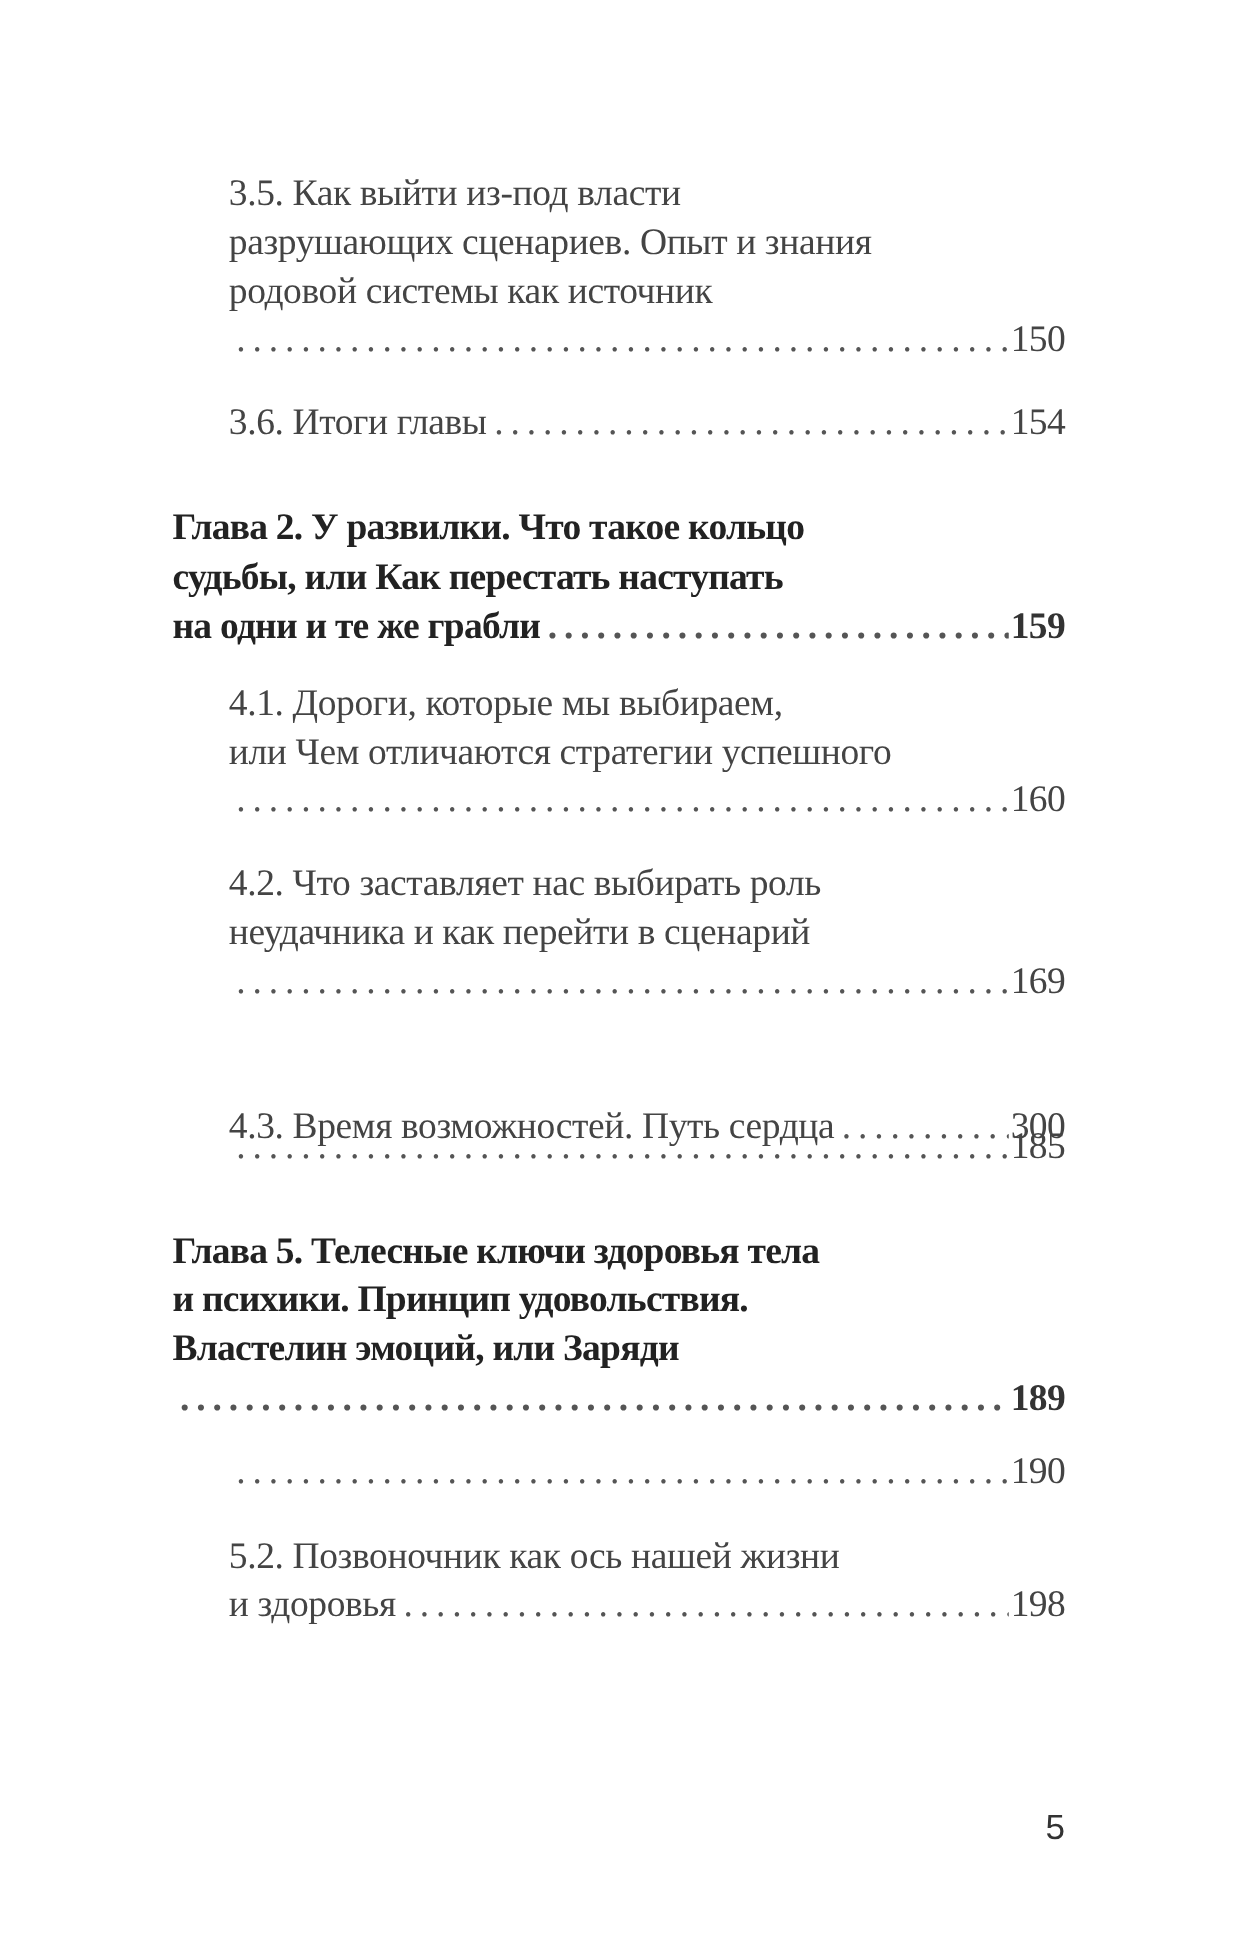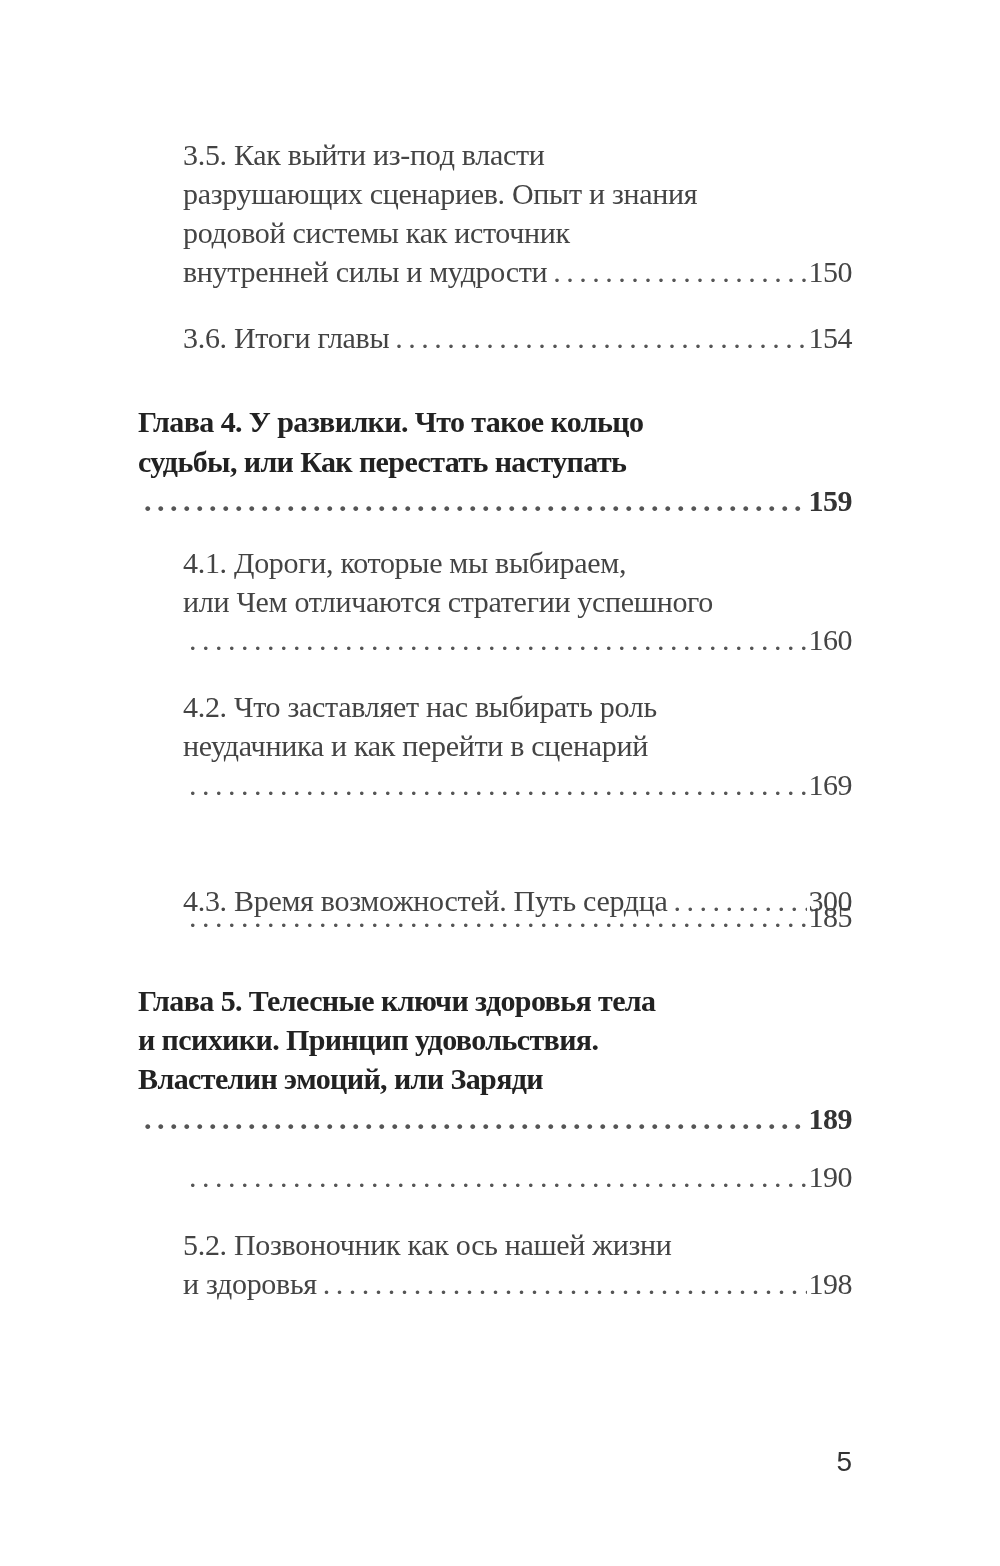--- a/index.html
+++ b/index.html
@@ -49,38 +49,38 @@
 </head>
 <body>
 
 <div class="page">
 
   <div>
     <div class="line sub" style="top:136px">3.5. Как выйти из-под власти</div>
     <div class="line sub" style="top:175px">разрушающих сценариев. Опыт и знания</div>
     <div class="line sub" style="top:214px">родовой системы как источник</div>
     <div class="lead sub" style="top:253px; left:183px">
-      <span class="txt">внутренней силы и мудрости</span>
       <span class="dots"></span>
       <span class="pg">150</span>
     </div>
   </div>
 
   <div>
     <div class="lead sub" style="top:319px; left:183px">
       <span class="txt">3.6. Итоги главы</span>
       <span class="dots"></span>
       <span class="pg">154</span>
     </div>
   </div>
 
   <div>
-    <div class="line chap" style="top:403px">Глава 4. У развилки. Что такое кольцо</div>
+    <div class="line chap" style="top:403px">Глава 2. У развилки. Что такое кольцо</div>
     <div class="line chap" style="top:443px">судьбы, или Как перестать наступать</div>
     <div class="lead chap" style="top:482px; left:138px">
+      <span class="txt">на одни и те же грабли</span>
       <span class="dots"></span>
       <span class="pg">159</span>
     </div>
   </div>
 
   <div>
     <div class="line sub" style="top:544px">4.1. Дороги, которые мы выбираем,</div>
     <div class="line sub" style="top:583px">или Чем отличаются стратегии успешного</div>
     <div class="lead sub" style="top:621px; left:183px">
       <span class="dots"></span>

